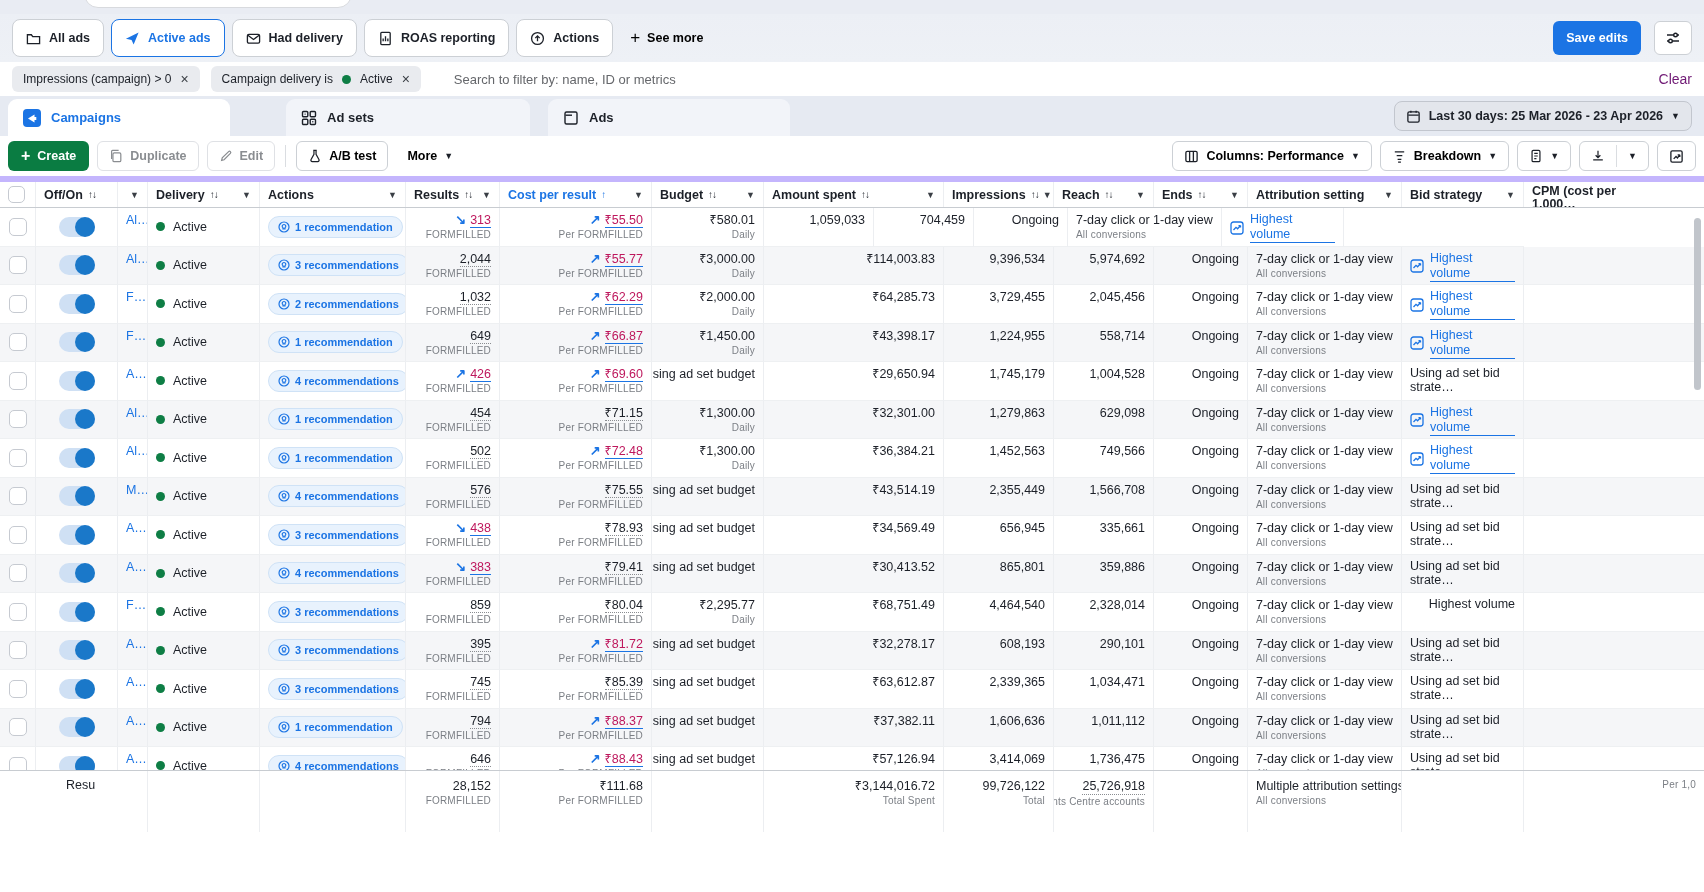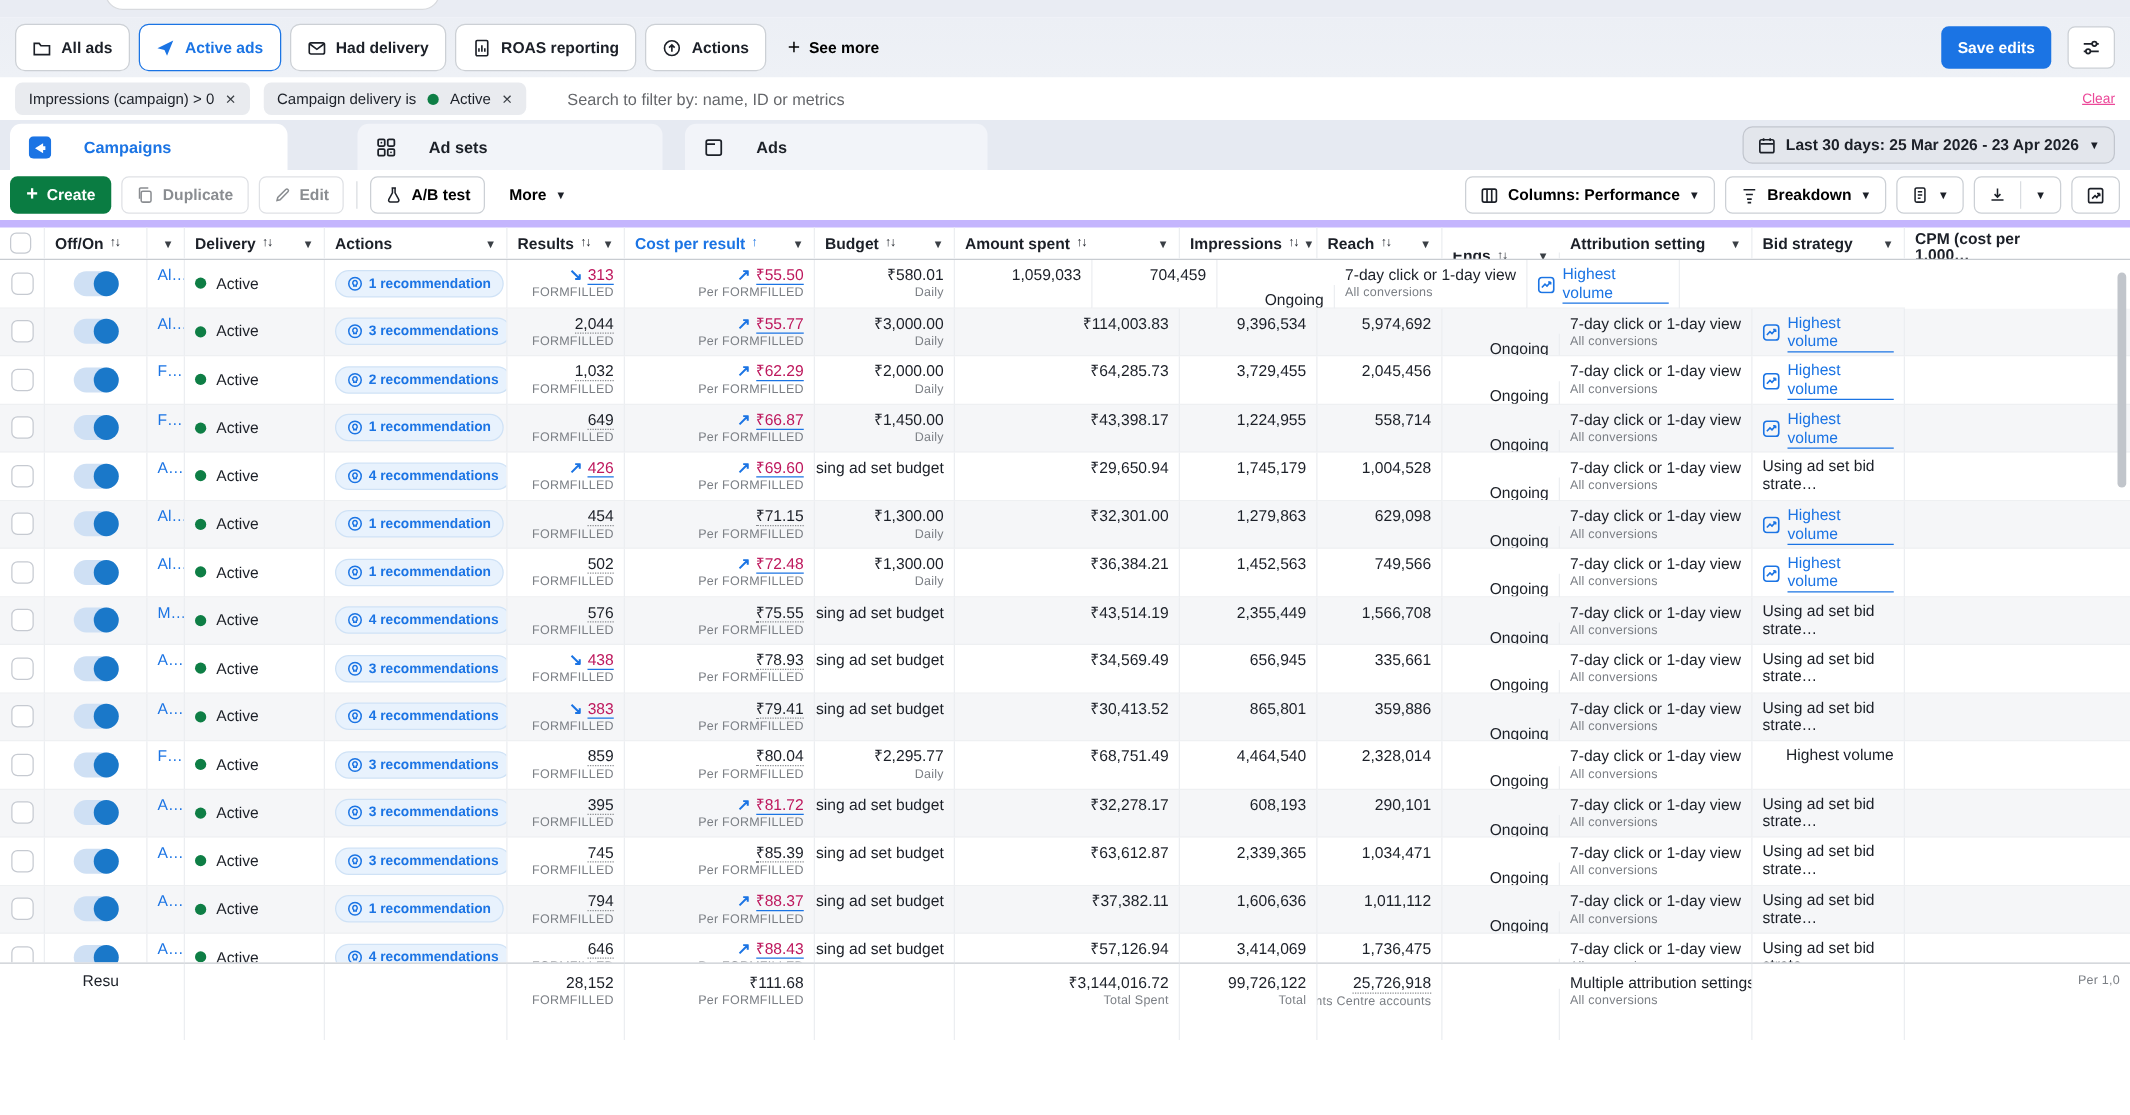--- a/index.html
+++ b/index.html
@@ -17,24 +17,24 @@
   .see-more { border:none; background:none; height:38px; display:flex; align-items:center; gap:7px; padding:0 10px; font-size:12.5px; font-weight:700; cursor:pointer; }
   .flex-sp { flex:1; }
   .save-btn { height:34px; background:#1b74e4; color:#fff; border:none; border-radius:6px; padding:0 13px; font-size:12.5px; font-weight:700; cursor:pointer; }
   .sliders-btn { height:34px; width:38px; background:#fff; border:1px solid #ccd0d5; border-radius:6px; display:flex; align-items:center; justify-content:center; cursor:pointer; margin-left:6px; }
 
   .chip-row { height:34px; background:#fff; display:flex; align-items:center; padding:0 12px; }
   .chip { height:26px; background:#e9ebef; border-radius:6px; display:flex; align-items:center; gap:9px; padding:0 11px; font-size:12px; color:#1c2028; white-space:nowrap; margin-right:11px; }
   .chip .x { font-size:14px; color:#3a3f45; cursor:pointer; line-height:1; }
   .dot-green { width:9px; height:9px; border-radius:50%; background:#0e7e45; display:inline-block; }
   .search-ph { color:#65676b; font-size:13px; margin-left:22px; }
-  .clear-link { margin-left:auto; font-size:11px; color:#ec4899; cursor:pointer;text-decoration:underline; }
+  .clear-link { margin-left:auto; font-size:14px; color:#701a75; cursor:pointer; }
 
   .tabs-row { height:40px; background:#e6eaf2; display:flex; align-items:flex-end; padding:0 8px; position:relative; }
-  .tab { height:37px; display:flex; align-items:center; gap:26px; padding:0 15px; border-radius:9px 9px 0 0; font-size:13px; font-weight:700; cursor:pointer; }
+  .tab { height:37px; display:flex; align-items:center; gap:10px; padding:0 15px; border-radius:9px 9px 0 0; font-size:13px; font-weight:700; cursor:pointer; }
   .tab-campaigns { width:222px; background:#fff; color:#1b74e4; }
   .tab-adsets { width:244px; background:#f2f4f9; color:#1c2028; margin-left:56px; }
   .tab-ads { width:242px; background:#f2f4f9; color:#1c2028; margin-left:18px; }
   .date-btn { position:absolute; right:12px; top:5px; height:30px; background:#e3e6ec; border:1px solid #c2c6ce; border-radius:8px; display:flex; align-items:center; gap:8px; padding:0 11px; font-size:12.5px; font-weight:700; cursor:pointer; }
   .caret { font-size:9px; color:#1c2028; }
 
   .toolbar-row { height:40px; background:#fff; display:flex; align-items:center; padding:0 8px; gap:8px; }
   .create-btn { height:30px; background:#0a7c42; color:#fff; border:none; border-radius:6px; display:flex; align-items:center; gap:7px; padding:0 13px; font-size:12.5px; font-weight:700; cursor:pointer; }
   .tbtn { height:30px; background:#fff; border:1px solid #ccd0d5; border-radius:6px; display:flex; align-items:center; gap:7px; padding:0 11px; font-size:12.5px; font-weight:700; cursor:pointer; white-space:nowrap; }
   .tbtn.disabled { color:#8a8d91; border-color:#dfe1e5; }
@@ -55,21 +55,21 @@
   .c-toggle { width:82px; }
   .c-name { width:30px; }
   .c-delivery { width:112px; }
   .c-actions { width:146px; }
   .c-results { width:94px; }
   .c-cost { width:152px; }
   .c-budget { width:112px; }
   .c-spent { width:180px; }
   .c-impr { width:110px; }
   .c-reach { width:100px; }
-  .c-ends { width:94px;margin-top:20px; }
+  .c-ends { width:94px; }
   .c-attr { width:154px; }
   .c-bid { width:122px; }
   .c-cpm { width:180px; border-right:none !important; }
 
   .tbody { height:562px; overflow:hidden; }
   .trow { display:flex; height:38.5px; font-size:12.5px; background:#fff; }
   .trow:nth-child(even) { background:#f5f6f8; }
   .cell { padding:4px 8px 0 8px; border-right:1px solid #eceef1; border-bottom:1px solid #eef0f2; display:flex; flex-direction:column; align-items:flex-end; overflow:hidden; }
   .cell.left { align-items:flex-start; }
   .cell.mid { justify-content:center; align-items:center; flex-direction:row; gap:8px; padding-top:0; }

